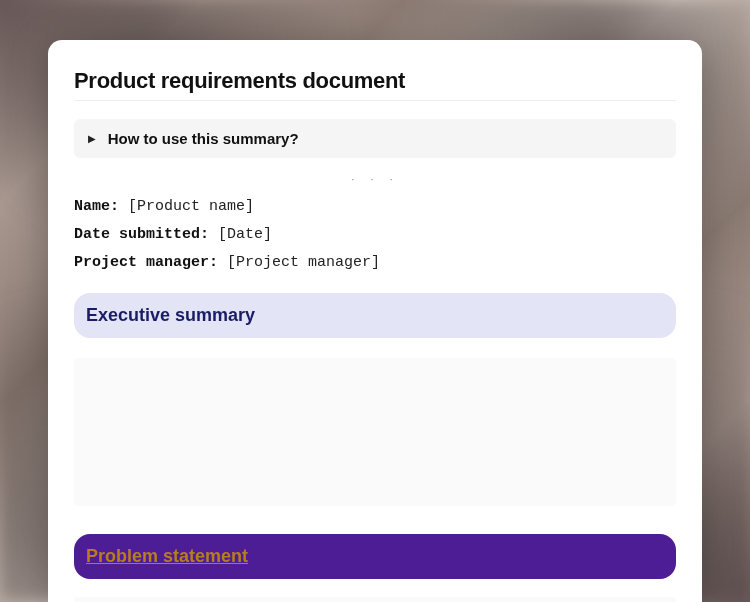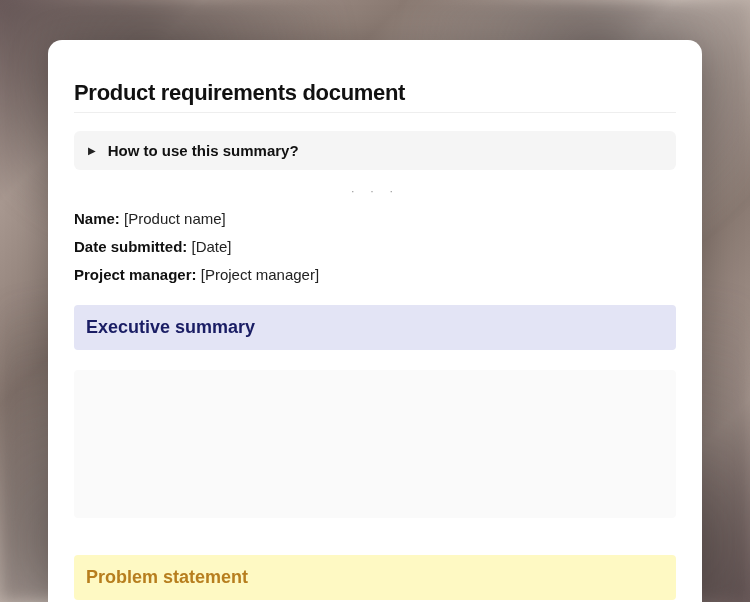--- a/index.html
+++ b/index.html
@@ -39,21 +39,20 @@
       padding: 28px 26px 0 26px;
       overflow: hidden;
     }
     
     .doc-title {
       font-size: 22px;
       font-weight: 700;
       color: #111;
       letter-spacing: -0.3px;
       margin-bottom: 6px;
-      margin-top: 12px;
     }
     
     .title-divider {
       border: none;
       border-top: 1px solid #eee;
       margin-bottom: 18px;
     }
     
     .collapsible-row {
       background: #f5f5f5;
@@ -84,55 +83,57 @@
       font-size: 12px;
       letter-spacing: 6px;
       padding: 14px 0 12px 0;
       user-select: none;
     }
     
     .field-row {
       margin-bottom: 11px;
       font-size: 15px;
       color: #111;
+      font-family: Liberation Mono, monospace;
     }
     
     .field-label {
       font-weight: 700;
     }
     
     .field-value {
       font-weight: 400;
       color: #222;
     }
     
     .section-heading {
-      border-radius: 4px;
+      border-radius: 16px;
       padding: 12px 12px;
       font-size: 18px;
       font-weight: 700;
       margin-top: 22px;
     }
     
     .section-exec {
       background: #e3e4f5;
       color: #1a1d64;
     }
     
     .content-box {
       background: #fafafa;
       border-radius: 4px;
       min-height: 148px;
       margin-top: 20px;
     }
     
     .section-problem {
-      background: #fef9c3;
+      background: #4c1d95;
       color: #b77e1e;
-      margin-top: 37px;
+      margin-top: 28px;
+      text-decoration: underline;
     }
     
     .content-box-small {
       background: #fafafa;
       border-radius: 4px;
       min-height: 30px;
       margin-top: 18px;
     }
   </style>
 </head>

